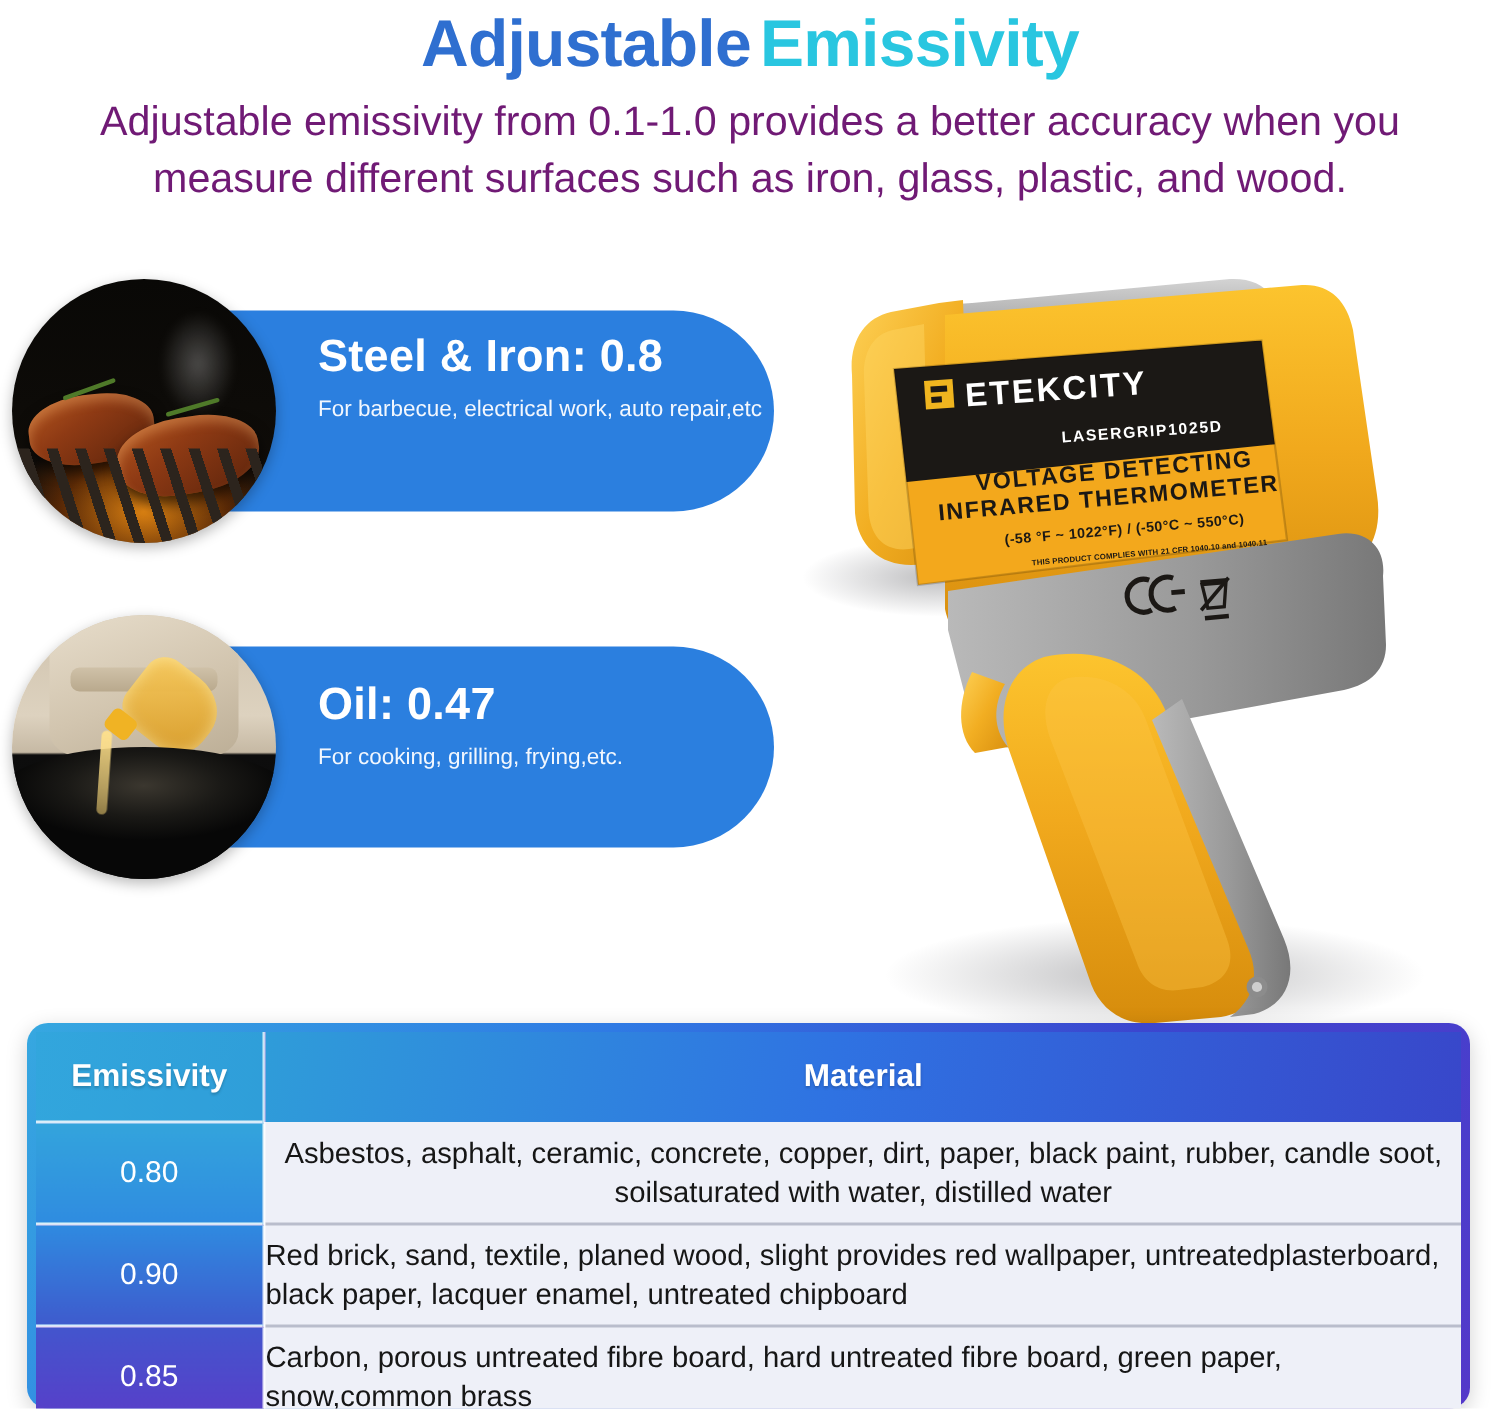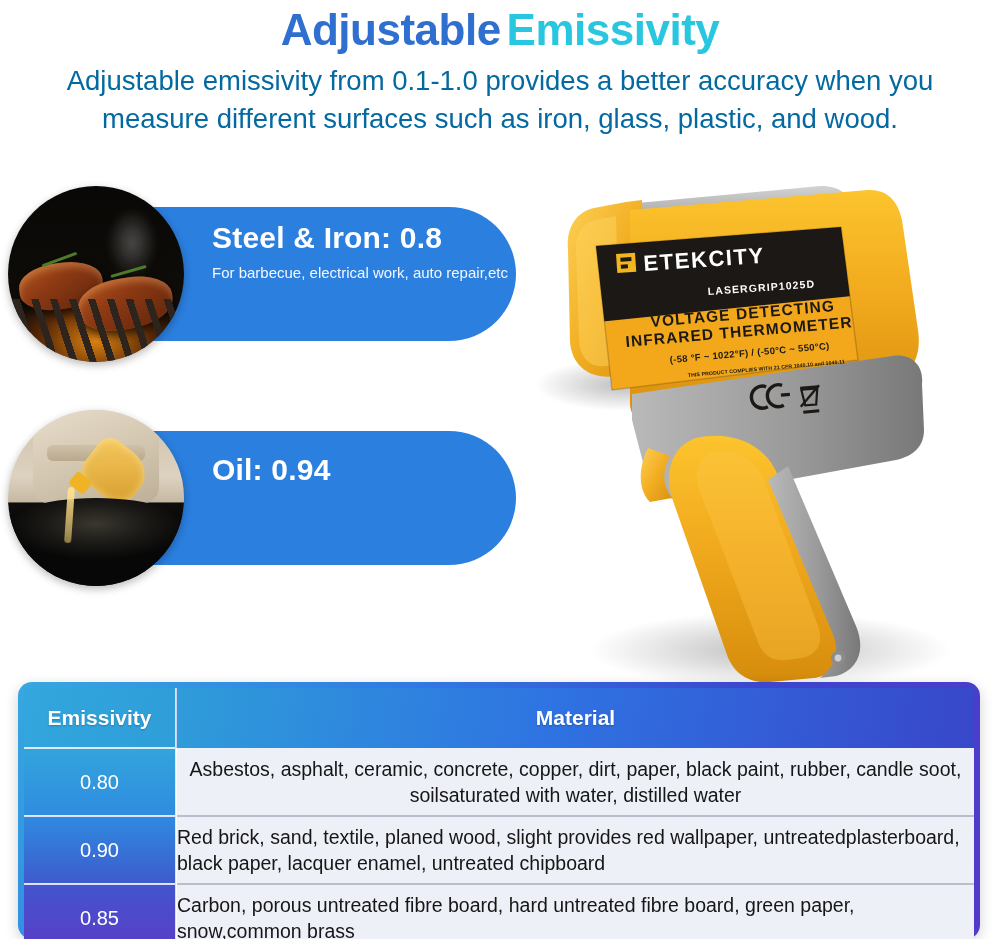--- a/index.html
+++ b/index.html
@@ -15,21 +15,21 @@
   .title{
     position:absolute;top:2px;left:0;width:1000px;text-align:center;
     font-size:44px;font-weight:bold;letter-spacing:-0.5px;line-height:56px;
     white-space:nowrap;
   }
   .title .t1{color:#2f6fd0;margin-top:23px;}
   .title .t2{color:#29c6e0;margin-left:6px;}
 
   .subtitle{
     position:absolute;top:62px;left:28px;width:944px;text-align:center;
-    font-size:27.5px;line-height:38px;color:#0369a1;
+    font-size:27.5px;line-height:38px;color:#701a75;
   }
 
   
   .card{position:absolute;height:176px;}
   .card .pill{
     position:absolute;left:82px;top:21px;width:434px;height:134px;
     background:#2b7fdf;border-radius:67px;
   }
   .card .photo{
     position:absolute;left:8px;top:0;width:176px;height:176px;border-radius:50%;
@@ -149,21 +149,22 @@
       <div class="oil">
         <div class="apron"></div>
         <div class="tie"></div>
         <div class="bottle"></div>
         <div class="cap"></div>
         <div class="pan"></div>
         <div class="stream"></div>
       </div>
     </div>
     <div class="ptxt">
-      <div class="ptitle">Oil: 0.94</div>
+      <div class="ptitle">Oil: 0.47</div>
+      <div class="pdesc">For cooking, grilling, frying,etc.</div>
     </div>
   </div>
 
   <div id="thermometer">
     <svg viewBox="0 0 480 510" xmlns="http://www.w3.org/2000/svg">
       <defs>
         <linearGradient id="gYel" x1="0" y1="0" x2="0" y2="1">
           <stop offset="0" stop-color="#fcc42e"></stop>
             <stop offset=".45" stop-color="#f1a91d"></stop>
             <stop offset="1" stop-color="#d68c0c"></stop>

